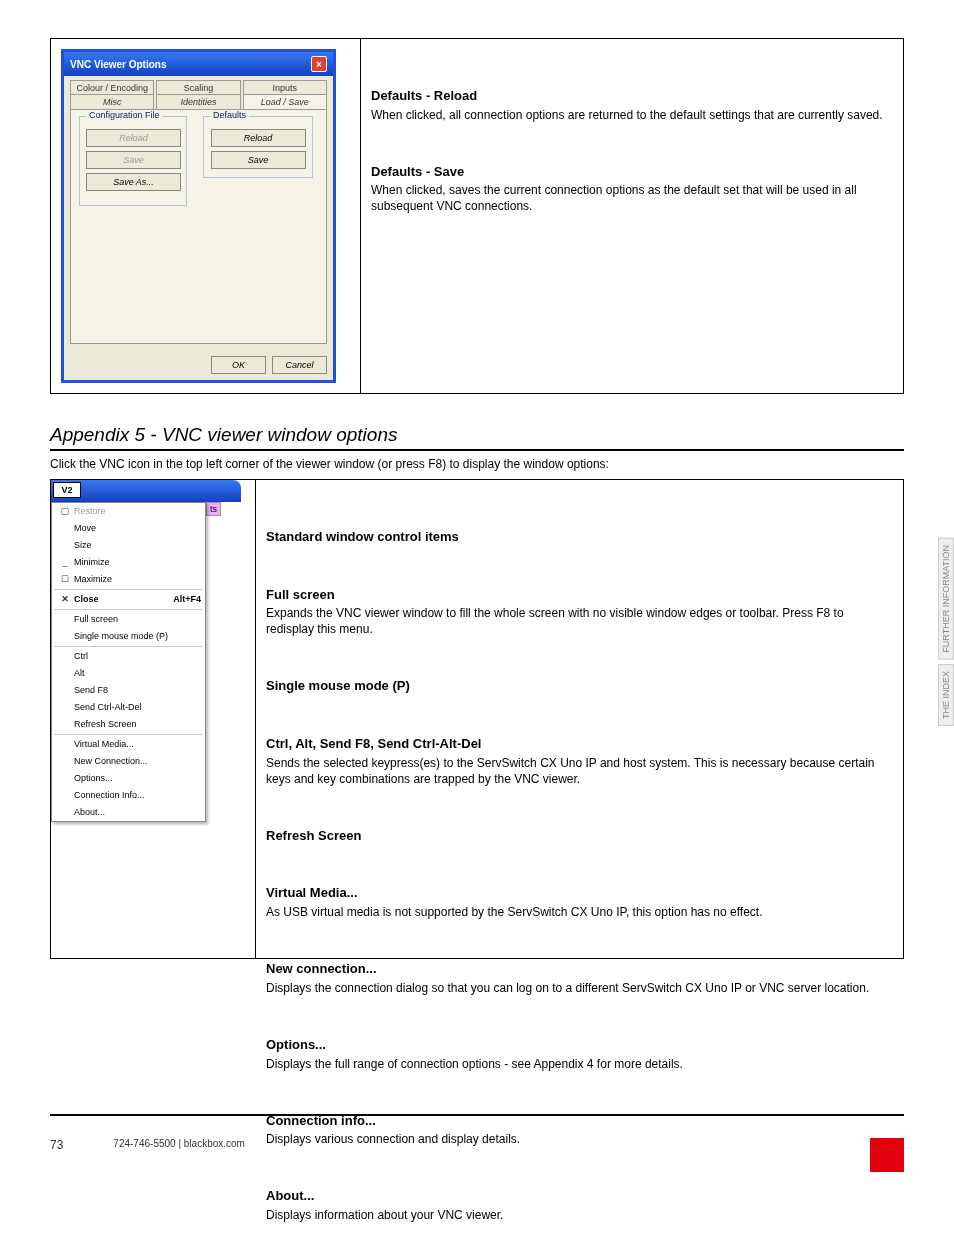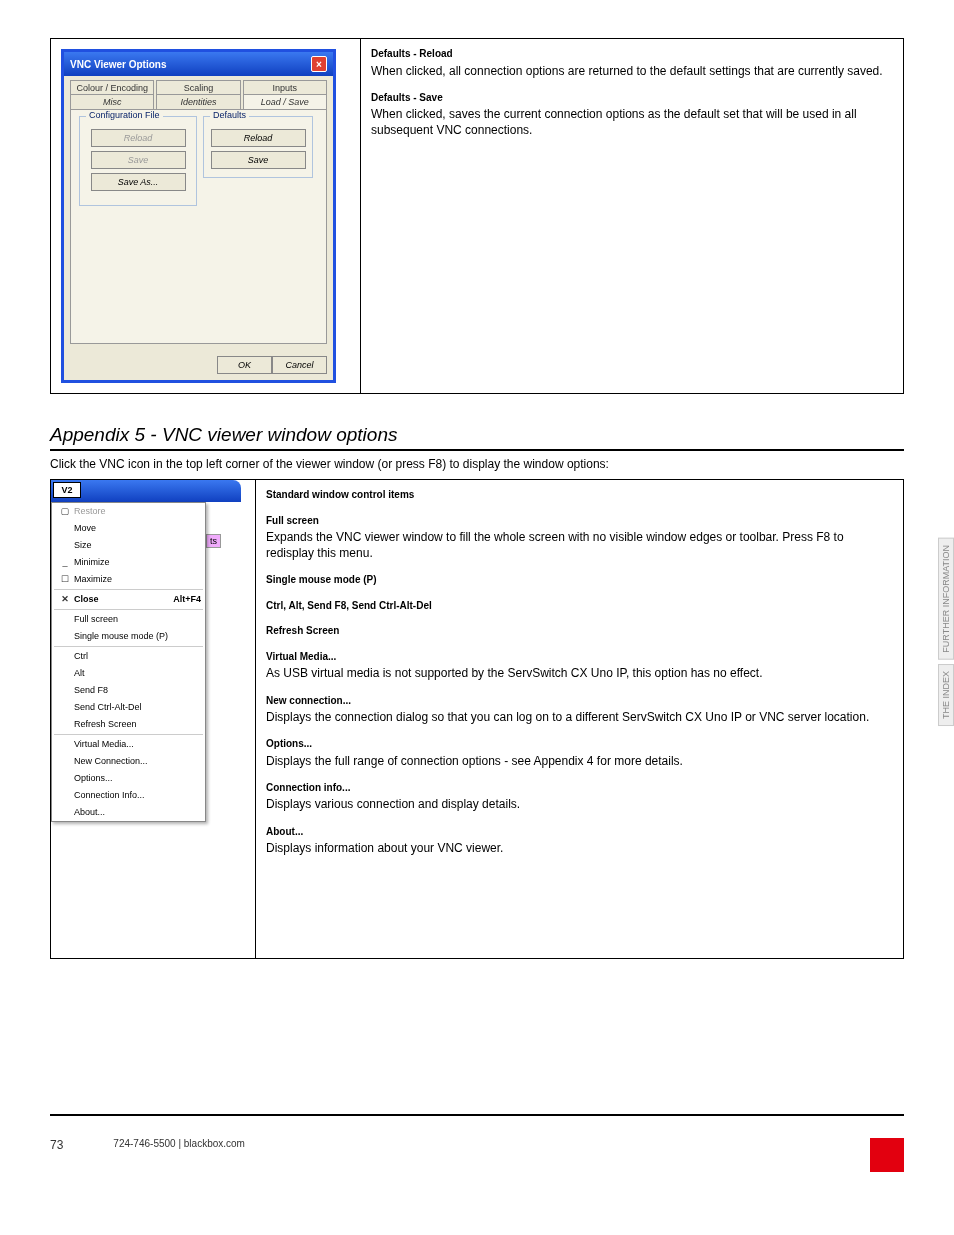--- a/index.html
+++ b/index.html
@@ -16,50 +16,50 @@
   .titlebar { background: linear-gradient(to bottom, #3a78f0, #1040c0); color: #fff; font-weight: bold; padding: 4px 6px; display: flex; align-items: center; justify-content: space-between; font-size: 10px; gap: 36px; }
   .closebox { width: 16px; height: 16px; background: #e04030; color: #fff; display: flex; align-items: center; justify-content: center; border: 1px solid #fff; border-radius: 2px; font-size: 10px; font-weight: bold; }
   .tabarea { padding: 4px 6px 0 6px; }
   .tabrow { display: flex; font-size: 9px; }
   .tab { flex: 1; border: 1px solid #999; border-bottom: none; background: #ece9d8; padding: 2px 4px; text-align: center; margin-right: 2px; position: relative; color: #333; }
   .tab:last-child { margin-right: 0; }
   .tab.active { background: #f5f3e8; z-index: 2; }
   .tabrow2 { display: flex; font-size: 9px; margin-top: -1px; font-style: italic;}
   .tabbody { background: #f5f3e8; border: 1px solid #999; margin: 0 6px 6px 6px; padding: 10px; height: 235px; position: relative; }
   .groupbox { position: absolute; border: 1px solid #b0c4de; padding: 8px 6px 6px 6px; }
-  .gb1 { left: 8px; top: 6px; width: 118px; height: 90px; }
+  .gb1 { left: 8px; top: 6px; width: 108px; height: 90px; }
   .gb2 { left: 132px; top: 6px; width: 110px; height: 62px; }
   .grouplabel { position: absolute; top: -7px; left: 6px; background: #f5f3e8; padding: 0 3px; font-size: 9px; color: #0a246a; }
   .btn { display: block; width: 95px; margin: 4px auto; padding: 3px 0; font-size: 9px; text-align: center; border: 1px solid #888; background: #ece9d8; font-style: italic; }
   .btn.disabled { color: #999; }
-  .dlg-buttons { display: flex; justify-content: flex-end; padding: 6px; background: #ece9d8; }
+  .dlg-buttons { display: flex; justify-content: flex-end; padding: 6px; gap: 6px; background: #ece9d8; }
   .dlg-buttons .btn { width: 55px; margin: 0; }
 
   
   .heading { font-size: 19px; font-style: italic; margin: 30px 0 6px 0; border-bottom: 2px solid #000; padding-bottom: 3px; color: #000; }
 
   
   .bottom-row { display: flex; border: 1px solid #000; height: 480px; }
   .bottom-left { width: 205px; border-right: 1px solid #000; padding: 0; overflow: hidden; background:#fff; }
   .bottom-right { flex: 1; padding: 8px 10px; font-size: 12px; }
 
   .vncwin { position: relative; }
   .vnctitle { background: linear-gradient(to bottom, #3a78f0, #1040c0); height: 22px; width: 190px; position: relative; }
   .vncicon { position:absolute; left:2px; top:2px; width:28px; height:16px; background:#fff; border:1px solid #000; font-size:9px; font-weight:bold; color:#000; display:flex; align-items:center; justify-content:center; }
   .sysmenu { background: #fff; width: 155px; border: 1px solid #888; box-shadow: 2px 2px 3px rgba(0,0,0,0.3); font-size: 9px; position: relative; margin-left: 0; }
   .sysmenu .row { display:flex; align-items:center; padding: 2px 4px; line-height: 13px; }
   .sysmenu .row .iconcol { width: 18px; text-align:center; color:#333; font-size:9px;}
   .sysmenu .row.disabled { color: #999; }
   .sysmenu .row .shortcut { margin-left:auto; font-weight:bold; }
   .sysmenu hr { border: none; border-top: 1px solid #ccc; margin: 1px 2px; }
-  .toolbarbit { position:absolute; left:155px; top:22px; background:#f0abfc; border:1px solid #999; font-size:9px; padding:1px 3px;margin-top:32px; }
+  .toolbarbit { position:absolute; left:155px; top:22px; background:#f0abfc; border:1px solid #999; font-size:9px; padding:1px 3px; }
 
   
   .desc-block { font-size: 12px; line-height: 1.35; margin-bottom: 12px; }
-  .desc-h { font-weight: bold; margin-bottom: 2px; font-size:10px; }
+  .desc-h { font-weight: bold; margin-bottom: 2px; font-size:13px;margin-top:40px; }
 
   
   .footer-rule { border-top: 2px solid #000; margin-top: 155px; }
   .footer { display:flex; align-items:flex-start; font-size:11px; color:#333; padding-top:22px; }
   .redbox { width:34px; height:34px; background:#e2000f; margin-left:auto; }
   .pagenum { font-size:12px; margin-right:10px; }
   .foottxt { font-size:10px; margin-left:40px; }
 </style>
 </head>
 <body>
@@ -213,20 +213,21 @@
         </div>
       <div class="desc-block">
           <div class="desc-h">Full screen</div>
           <div>Expands the VNC viewer window to fill the whole screen with no visible window edges or toolbar. Press F8 to redisplay this menu.</div>
         </div>
       <div class="desc-block">
           <div class="desc-h">Single mouse mode (P)</div>
         </div>
       <div class="desc-block">
           <div class="desc-h">Ctrl, Alt, Send F8, Send Ctrl-Alt-Del</div>
+          <div>Sends the selected keypress(es) to the ServSwitch CX Uno IP and host system. This is necessary because certain keys and key combinations are trapped by the VNC viewer.</div>
         </div>
       <div class="desc-block">
           <div class="desc-h">Refresh Screen</div>
         </div>
       <div class="desc-block">
           <div class="desc-h">Virtual Media...</div>
           <div>As USB virtual media is not supported by the ServSwitch CX Uno IP, this option has no effect.</div>
         </div>
       <div class="desc-block">
           <div class="desc-h">New connection...</div>

